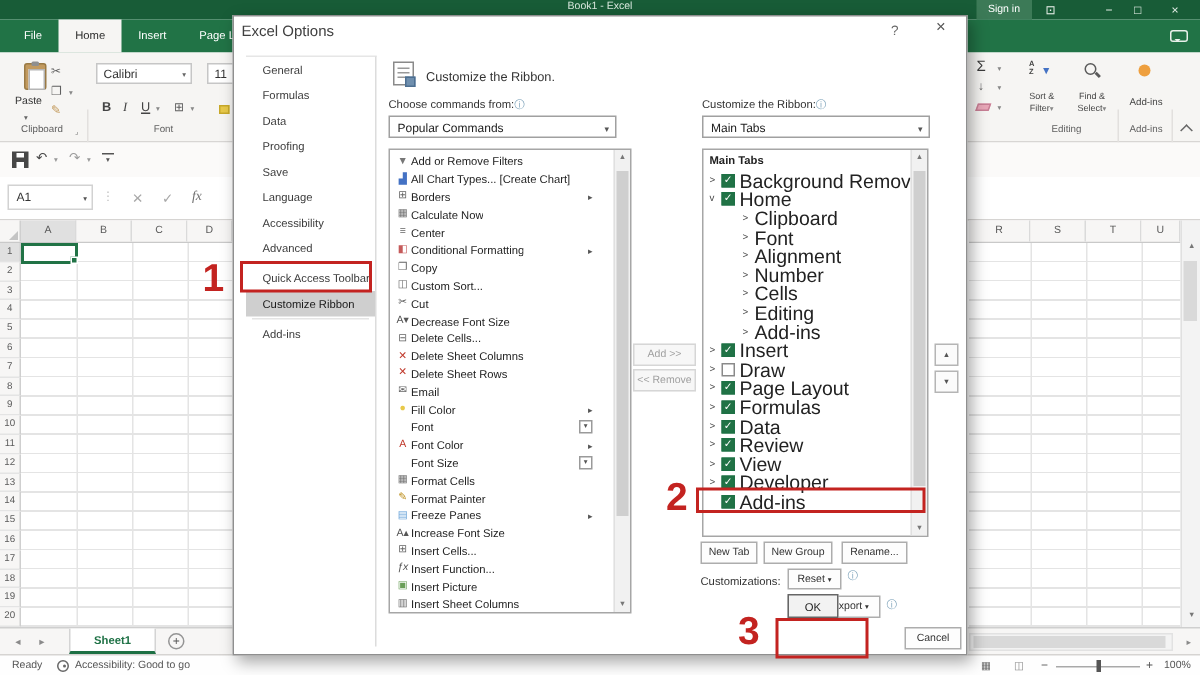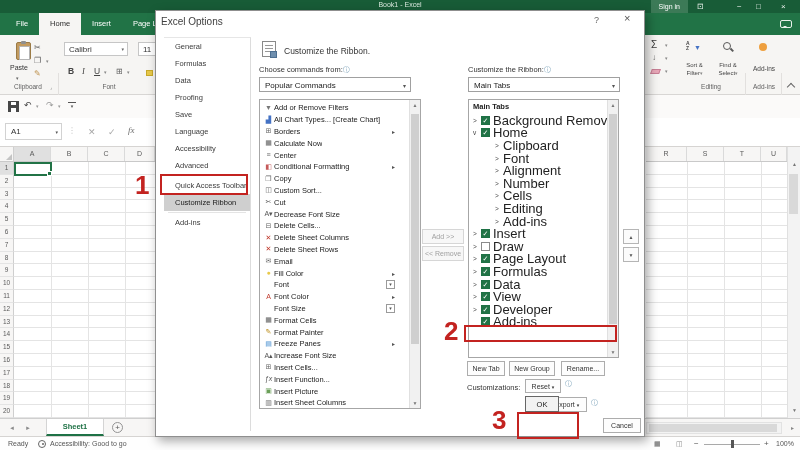--- a/index.html
+++ b/index.html
@@ -509,20 +509,25 @@
             <span class="mt-lb">Formulas</span>
           </div>
           <div class="mt-row">
             <span class="mt-exp">&gt;</span>
             <span class="chk">✓</span>
             <span class="mt-lb">Data</span>
           </div>
           <div class="mt-row">
             <span class="mt-exp">&gt;</span>
             <span class="chk">✓</span>
+            <span class="mt-lb">Review</span>
+          </div>
+          <div class="mt-row">
+            <span class="mt-exp">&gt;</span>
+            <span class="chk">✓</span>
             <span class="mt-lb">View</span>
           </div>
           <div class="mt-row">
             <span class="mt-exp">&gt;</span>
             <span class="chk">✓</span>
             <span class="mt-lb">Developer</span>
           </div>
           <div class="mt-row">
             <span class="mt-exp"></span>
             <span class="chk">✓</span>

